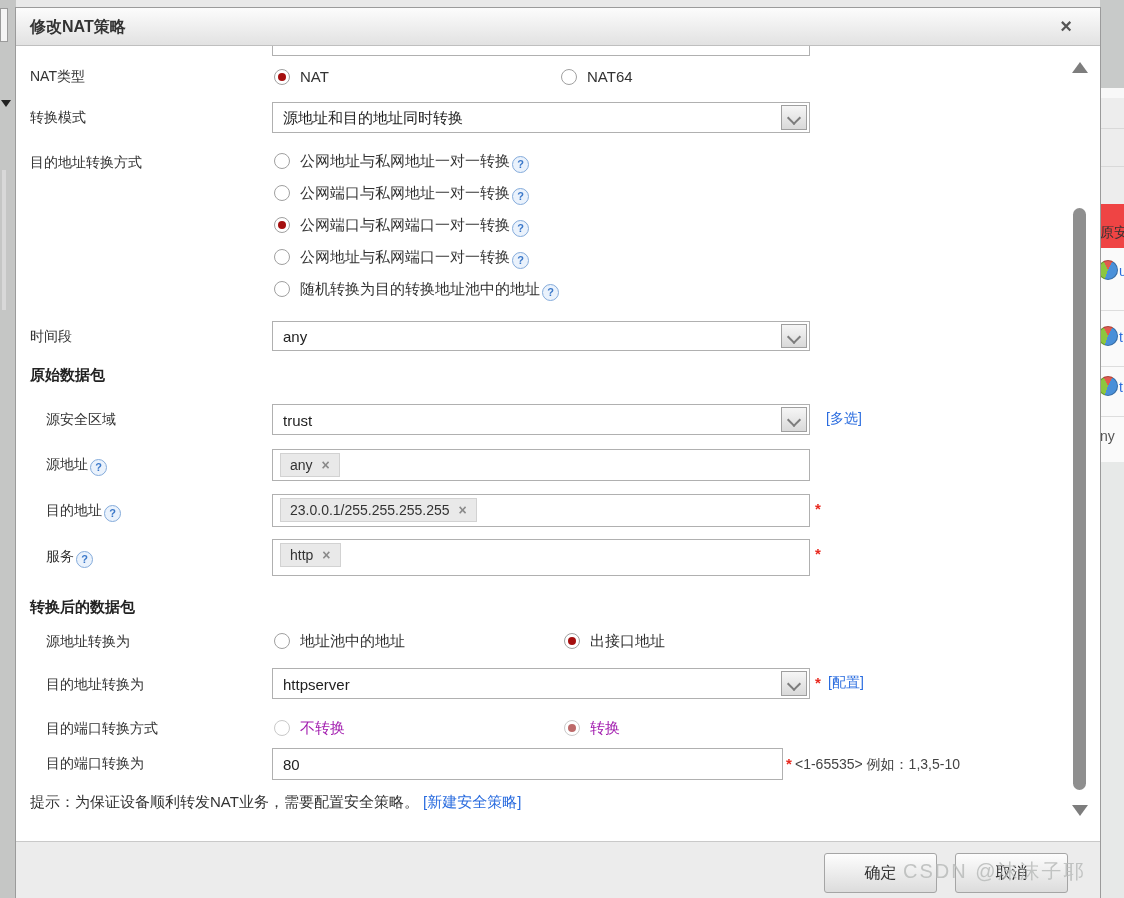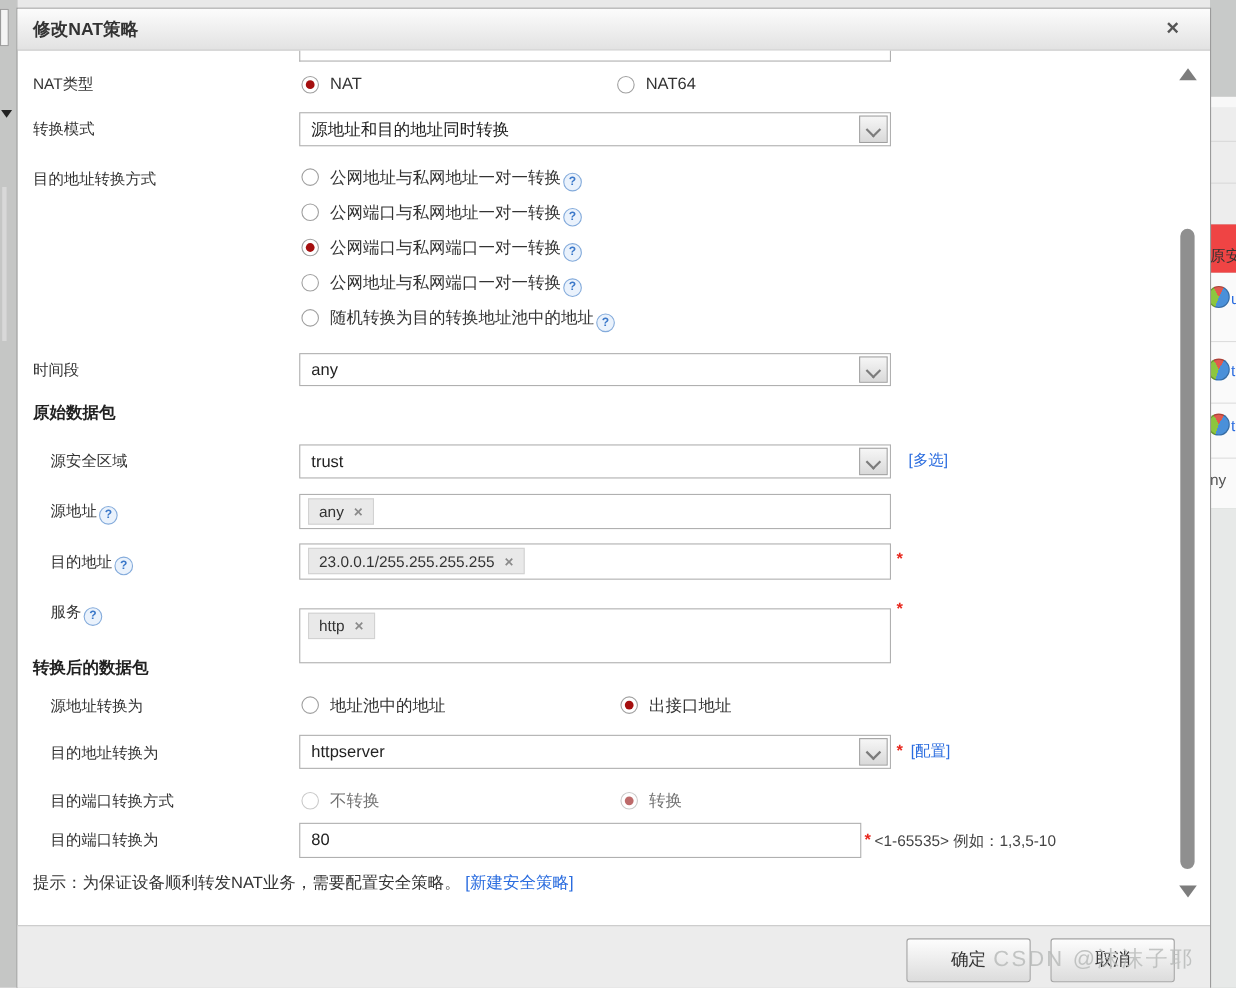--- a/index.html
+++ b/index.html
@@ -42,21 +42,21 @@
   .field{position:absolute;left:256px;width:538px;background:#fff;border:1px solid #b0b0b0;box-sizing:border-box;}
   .field .val{position:absolute;left:10px;top:50%;transform:translateY(-50%);font-size:15px;color:#222;white-space:nowrap;}
   .chev-btn{position:absolute;right:2px;top:2px;bottom:2px;width:26px;background:linear-gradient(#f6f6f6,#d9d9d9);border:1px solid #9f9f9f;box-sizing:border-box;}
   .chev-btn::after{content:'';position:absolute;left:7px;top:7px;width:8px;height:8px;border-right:2px solid #7c7c7c;border-bottom:2px solid #7c7c7c;transform:rotate(45deg);}
   .partial{position:absolute;left:256px;top:38px;width:538px;height:10px;border:1px solid #b0b0b0;border-top:none;box-sizing:border-box;background:#fff;}
   .radio{position:absolute;width:16px;height:16px;border-radius:50%;border:1px solid #a0a0a0;background:#fff;box-sizing:border-box;}
   .radio.sel::after{content:'';position:absolute;left:3px;top:3px;width:8px;height:8px;border-radius:50%;background:#a50f0f;}
   .radio.dis{border-color:#c9c9c9;}
   .radio.dis.sel::after{background:#bd6a6a;}
   .optlbl{position:absolute;font-size:15px;color:#333;white-space:nowrap;}
-  .optlbl.dis{color:#737373;}
+  .optlbl.dis{color:#a21caf;}
   .help{display:inline-block;width:15px;height:15px;border-radius:50%;border:1px solid #84abdb;background:#eaf2fc;color:#3b78c9;font-size:11px;font-weight:bold;line-height:15px;text-align:center;vertical-align:-2px;margin-left:2px;}
   .token{display:inline-block;background:#e9e9e9;border:1px solid #d2d2d2;padding:3px 9px;font-size:14px;color:#333;white-space:nowrap;}
   .token .x{color:#8a8a8a;font-weight:bold;margin-left:9px;}
   .tokwrap{position:absolute;left:7px;top:3px;}
   .link{color:#2a6cdf;font-size:14px;white-space:nowrap;cursor:pointer;}
   .alink{position:absolute;}
   .req{position:absolute;color:#e8281e;font-size:15px;font-weight:bold;}
   .hint{position:absolute;font-size:14px;color:#444;white-space:nowrap;}
   .tiprow{position:absolute;left:14px;top:785px;font-size:15px;color:#333;white-space:nowrap;}
 
@@ -159,21 +159,21 @@
       <span class="tokwrap"><span class="token"><span>any</span><span class="x">×</span></span></span>
     </div>
 
     <span class="lbl" style="left:30px;top:494px;"><span>目的地址</span><span class="help">?</span></span>
     <div class="field" style="top:486px;height:33px;">
       <span class="tokwrap"><span class="token"><span>23.0.0.1/255.255.255.255</span><span class="x">×</span></span></span>
     </div>
     <span class="req" style="left:799px;top:492px;">*</span>
 
     <span class="lbl" style="left:30px;top:540px;"><span>服务</span><span class="help">?</span></span>
-    <div class="field" style="top:531px;height:50px;margin-top:14px;">
+    <div class="field" style="top:531px;height:37px;">
       <span class="tokwrap"><span class="token"><span>http</span><span class="x">×</span></span></span>
     </div>
     <span class="req" style="left:799px;top:537px;">*</span>
 
     <span class="sect" style="left:14px;top:590px;">转换后的数据包</span>
 
     <span class="lbl" style="left:30px;top:625px;">源地址转换为</span>
     <div class="radio" style="left:258px;top:625px;"></div>
     <span class="optlbl" style="left:284px;top:624px;">地址池中的地址</span>
     <div class="radio sel" style="left:548px;top:625px;"></div>

